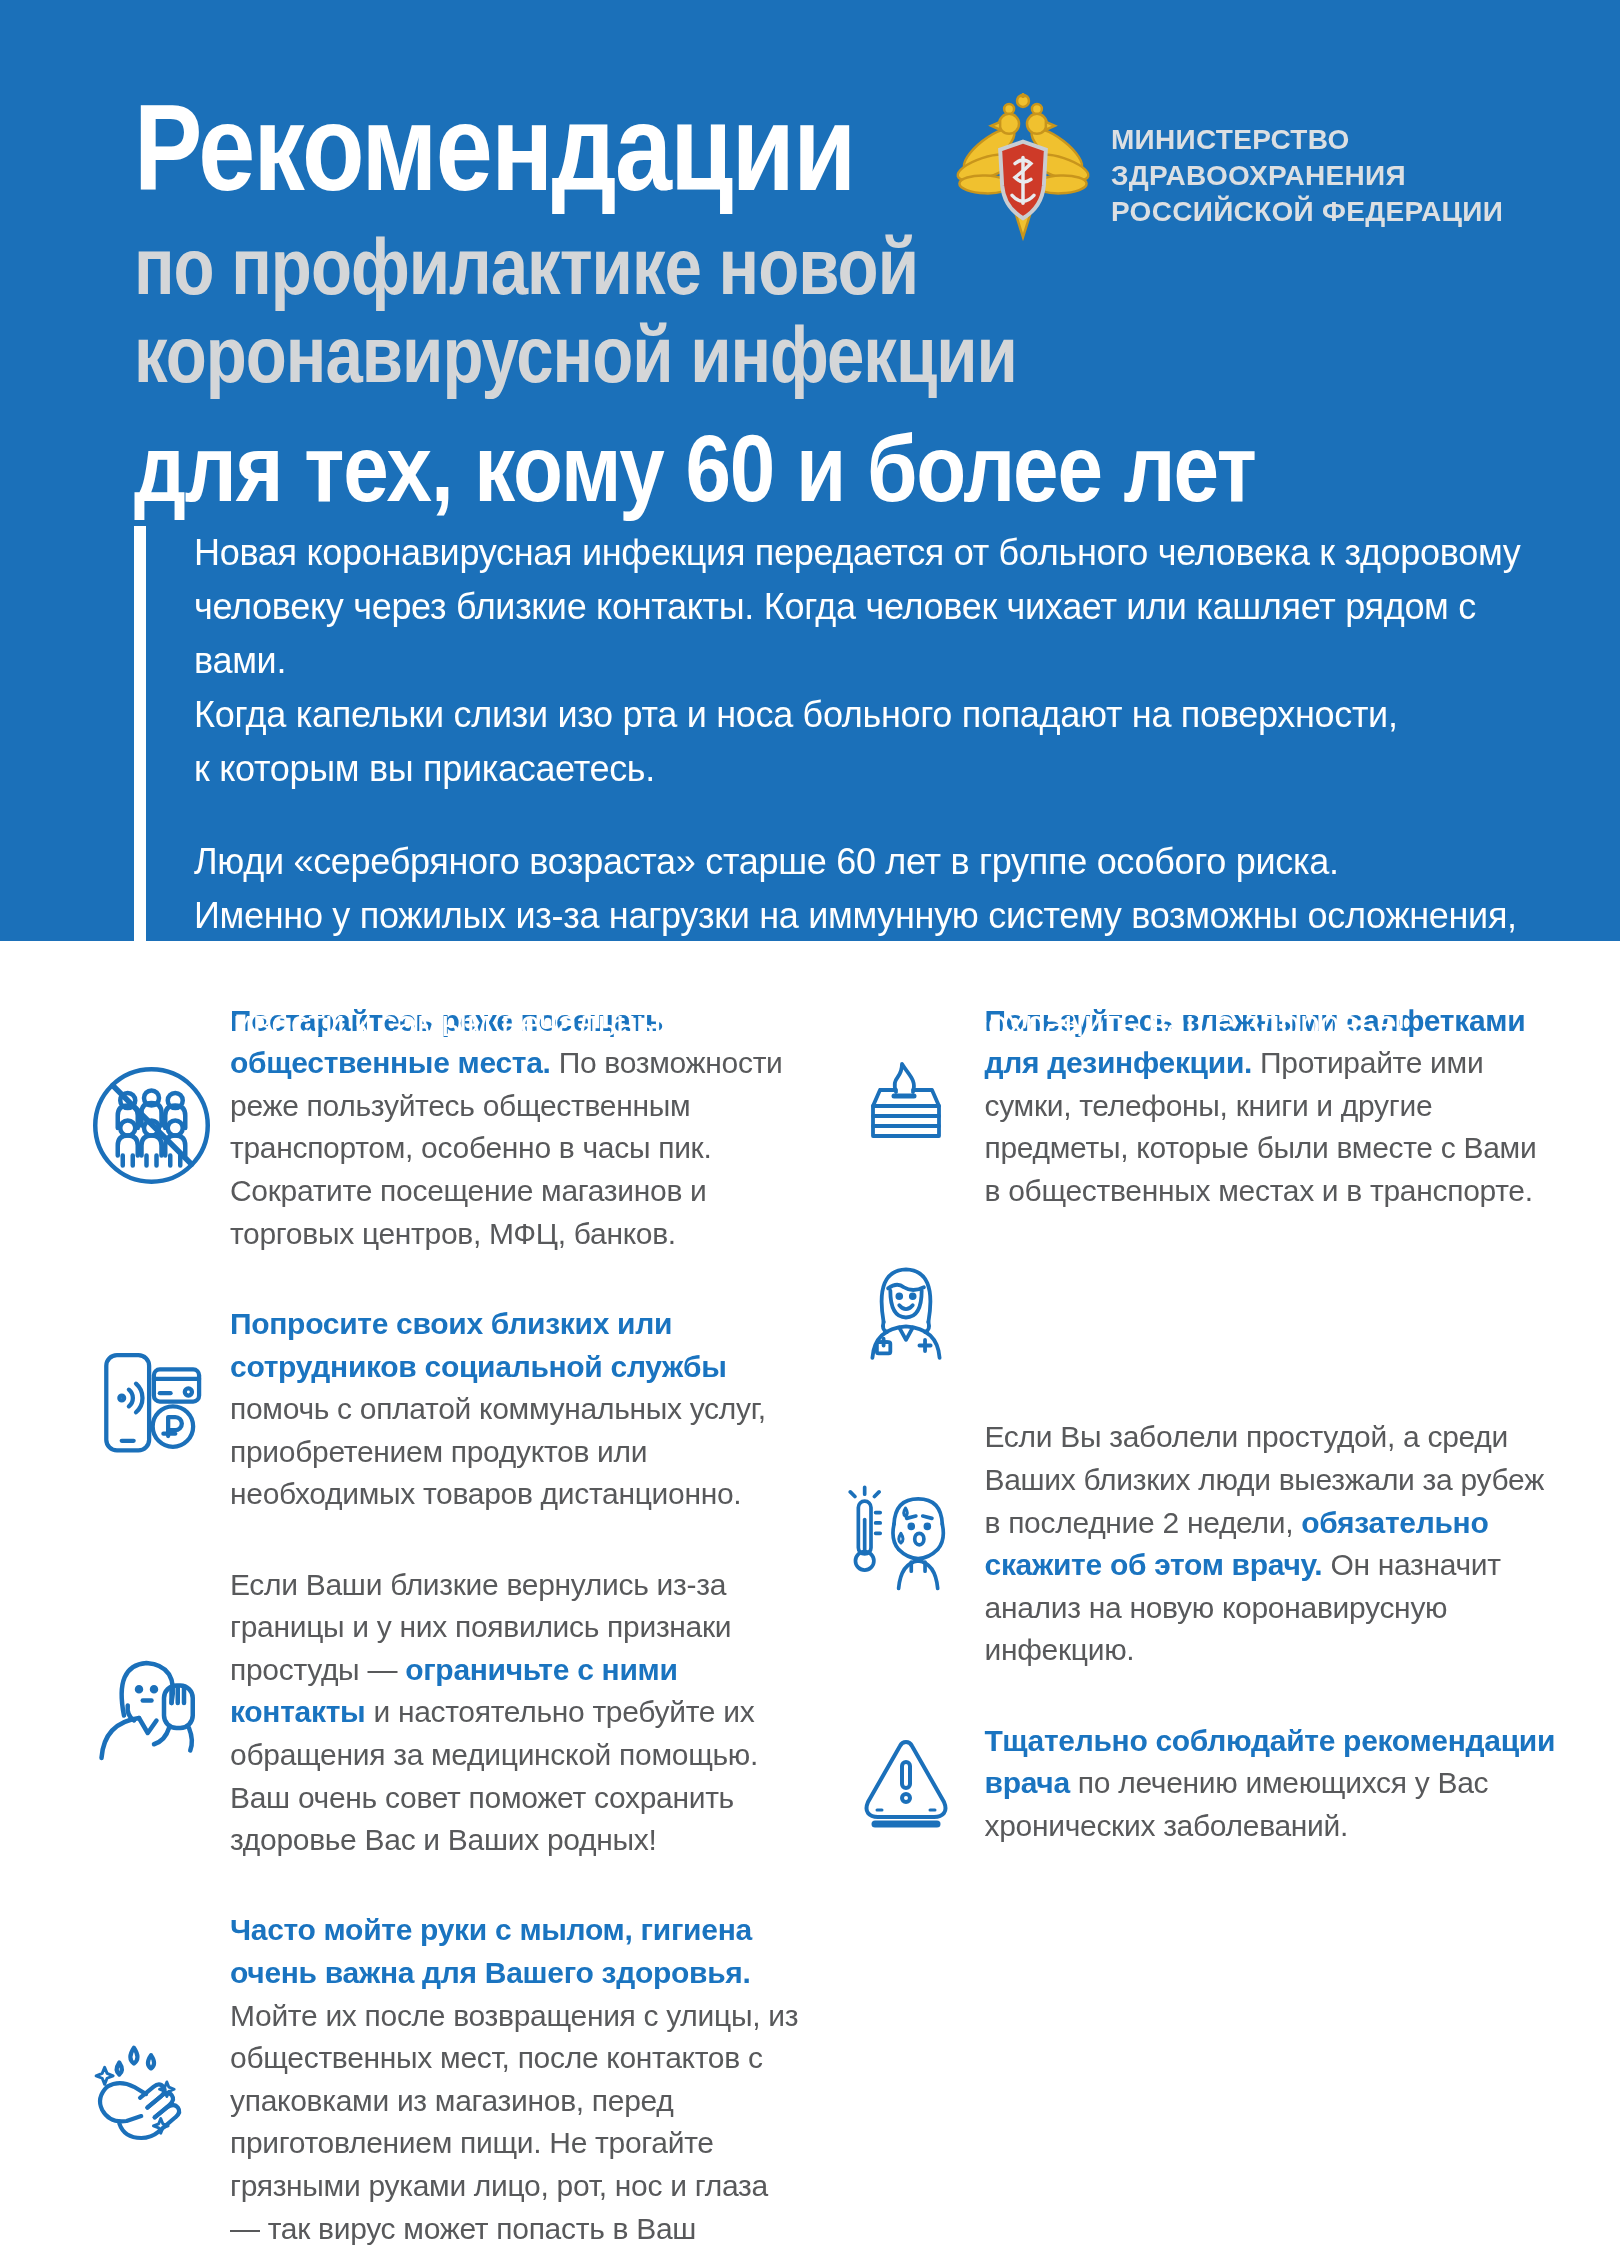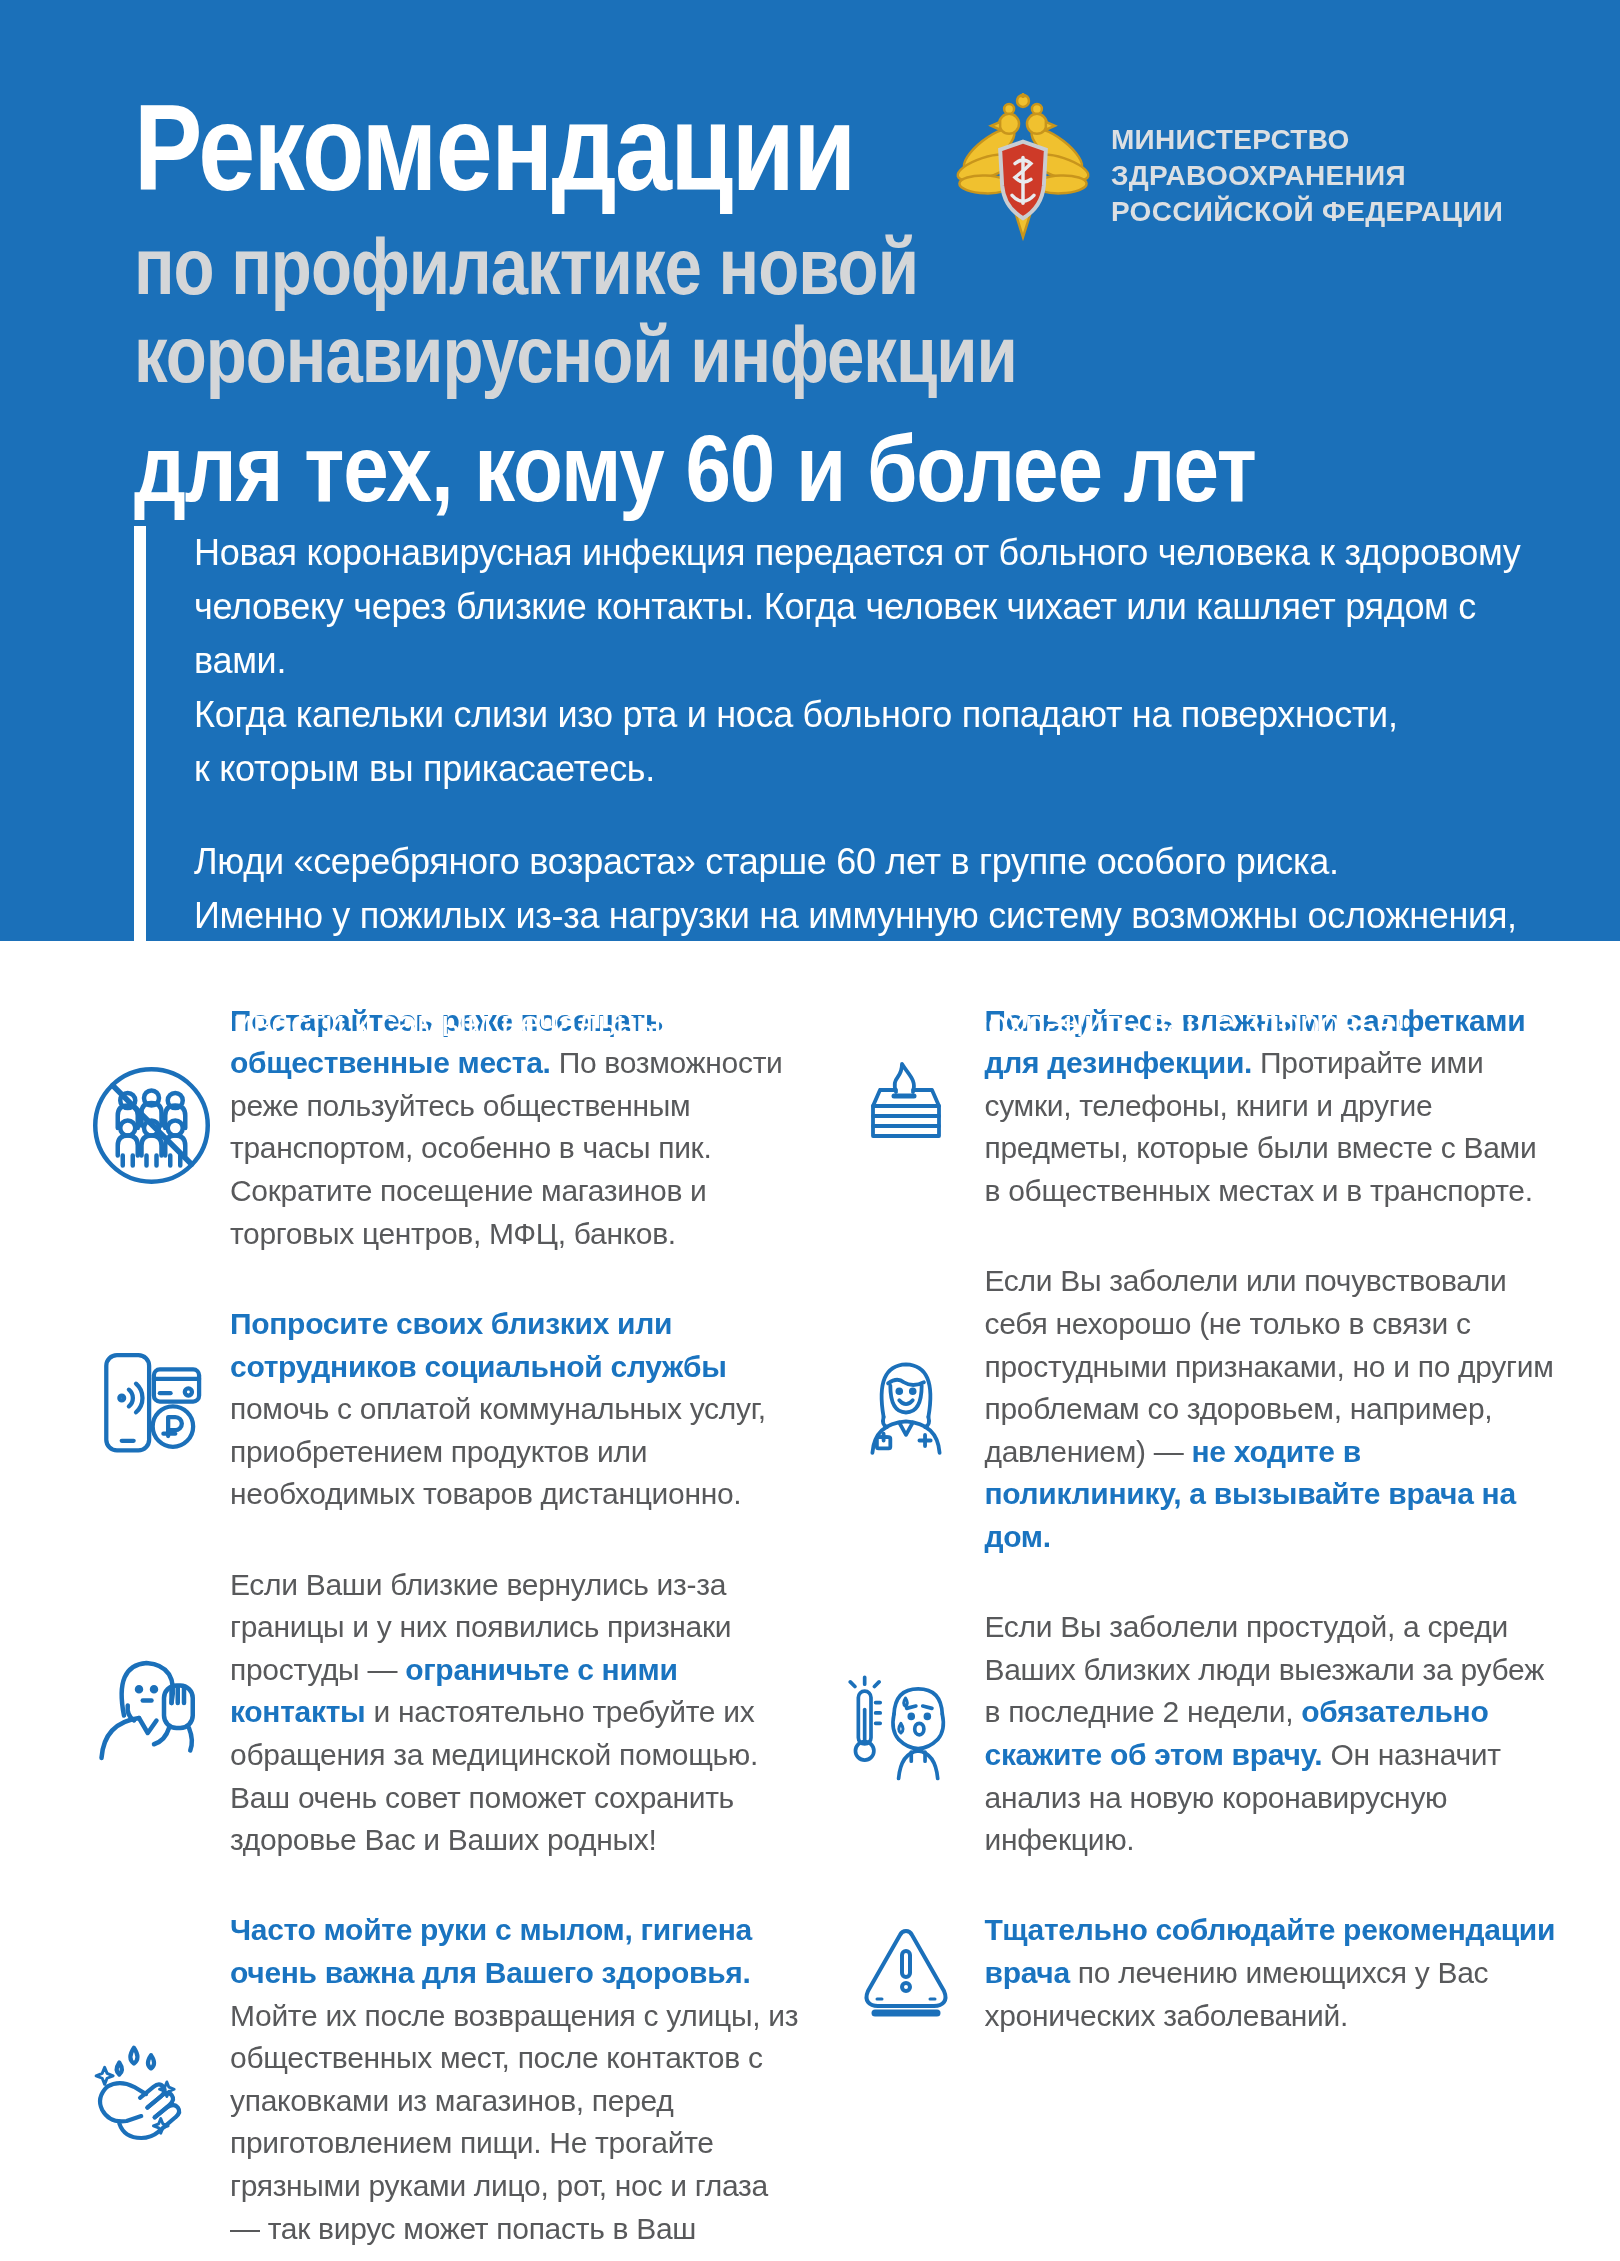--- a/index.html
+++ b/index.html
@@ -245,21 +245,20 @@
             <circle cx="44" cy="35" r="1.7" fill="#1b70ba"></circle>
             <circle cx="56" cy="35" r="1.7" fill="#1b70ba"></circle>
             <path d="M44,43 Q50,50 56,43"></path>
             <path d="M20,90 Q22,64 50,62 Q78,64 80,90"></path>
             <path d="M44,63 L50,74 L56,63"></path>
             <rect x="24" y="76" width="12" height="10" rx="1.5"></rect>
             <path d="M30,73 v6 M27,76 h6"></path>
             <path d="M67,74 v10 M62,79 h10"></path>
           </svg>
         </div>
-        <div class="rec-text"><span class="seg-normal">Если Вы заболели или почувствовали себя нехорошо (не только в связи с простудными признаками, но и по другим проблемам со здоровьем, например, давлением) — </span><span class="seg-accent">не ходите в поликлинику, а вызывайте врача на дом.</span></div>
       </div>
 
       <div class="rec-item">
         <div class="icon-box">
           <svg width="115" height="115" viewBox="0 0 100 100" class="ic" stroke-width="3.2">
 
             <rect x="9" y="14" width="11" height="46" rx="5.5"></rect>
             <line x1="14.5" y1="30" x2="14.5" y2="58"></line>
             <circle cx="14.5" cy="66" r="8"></circle>
             <path d="M24,24 h4 M24,33 h4 M24,42 h4"></path>

